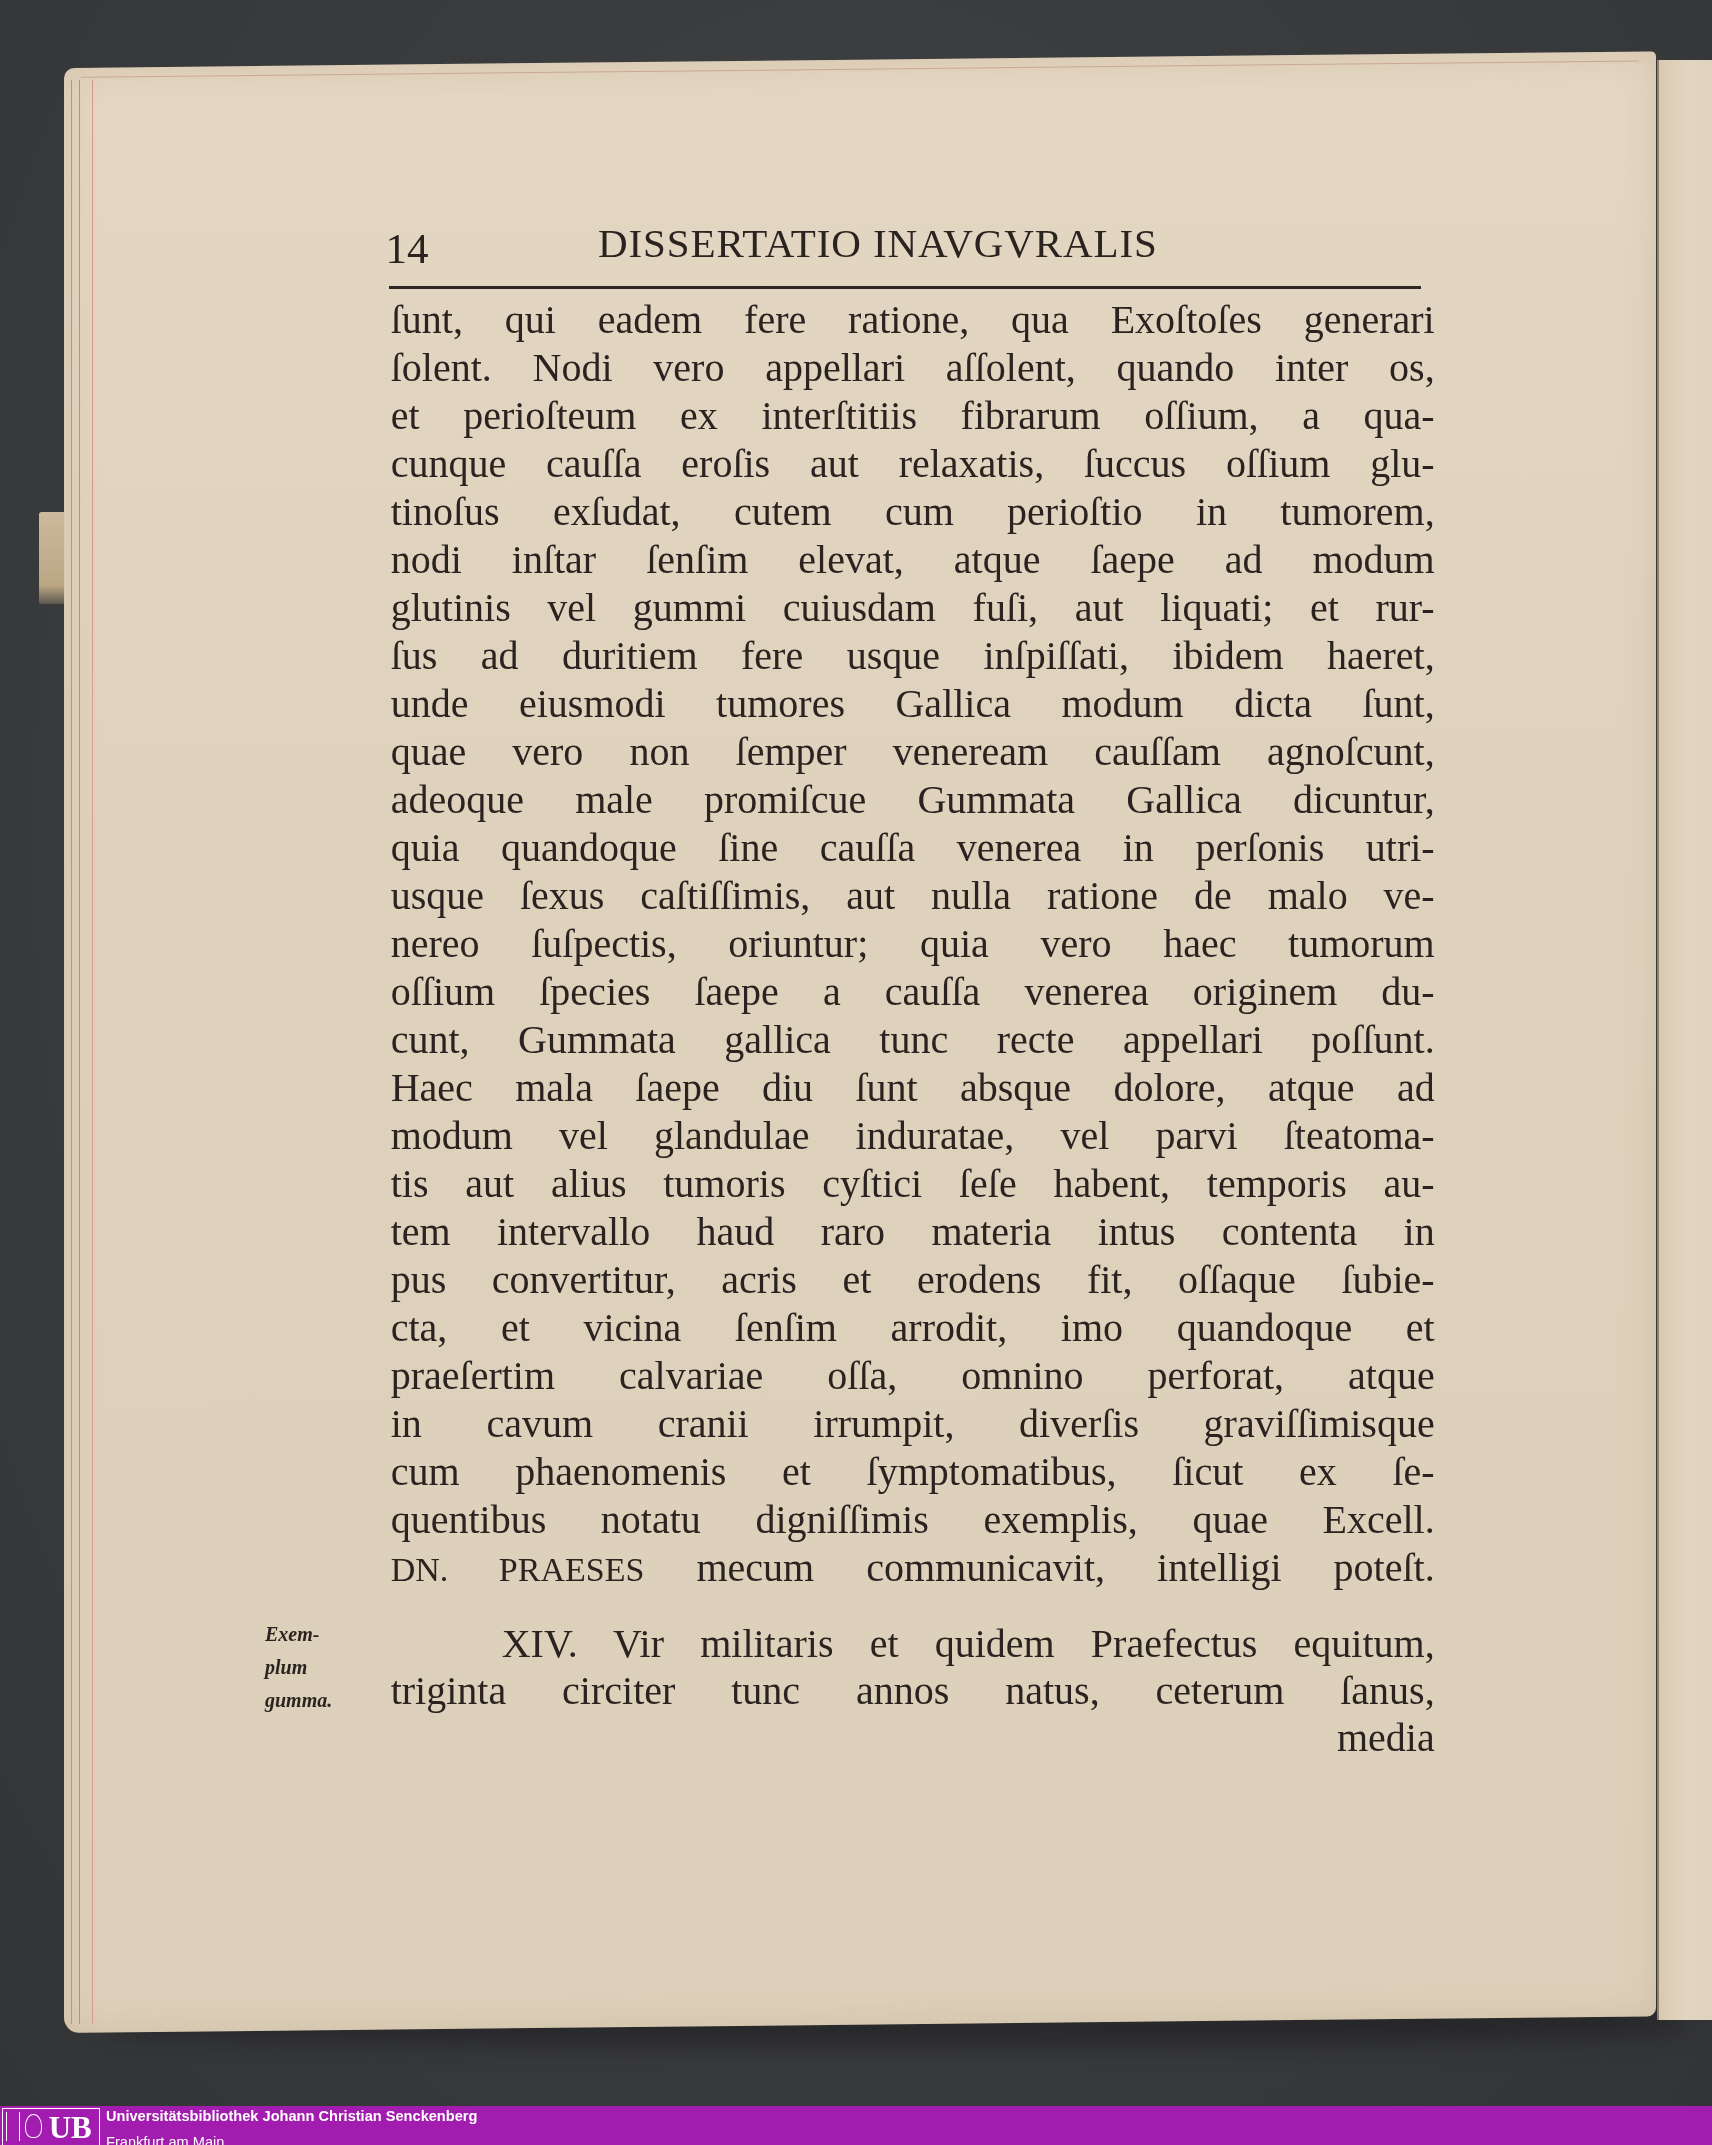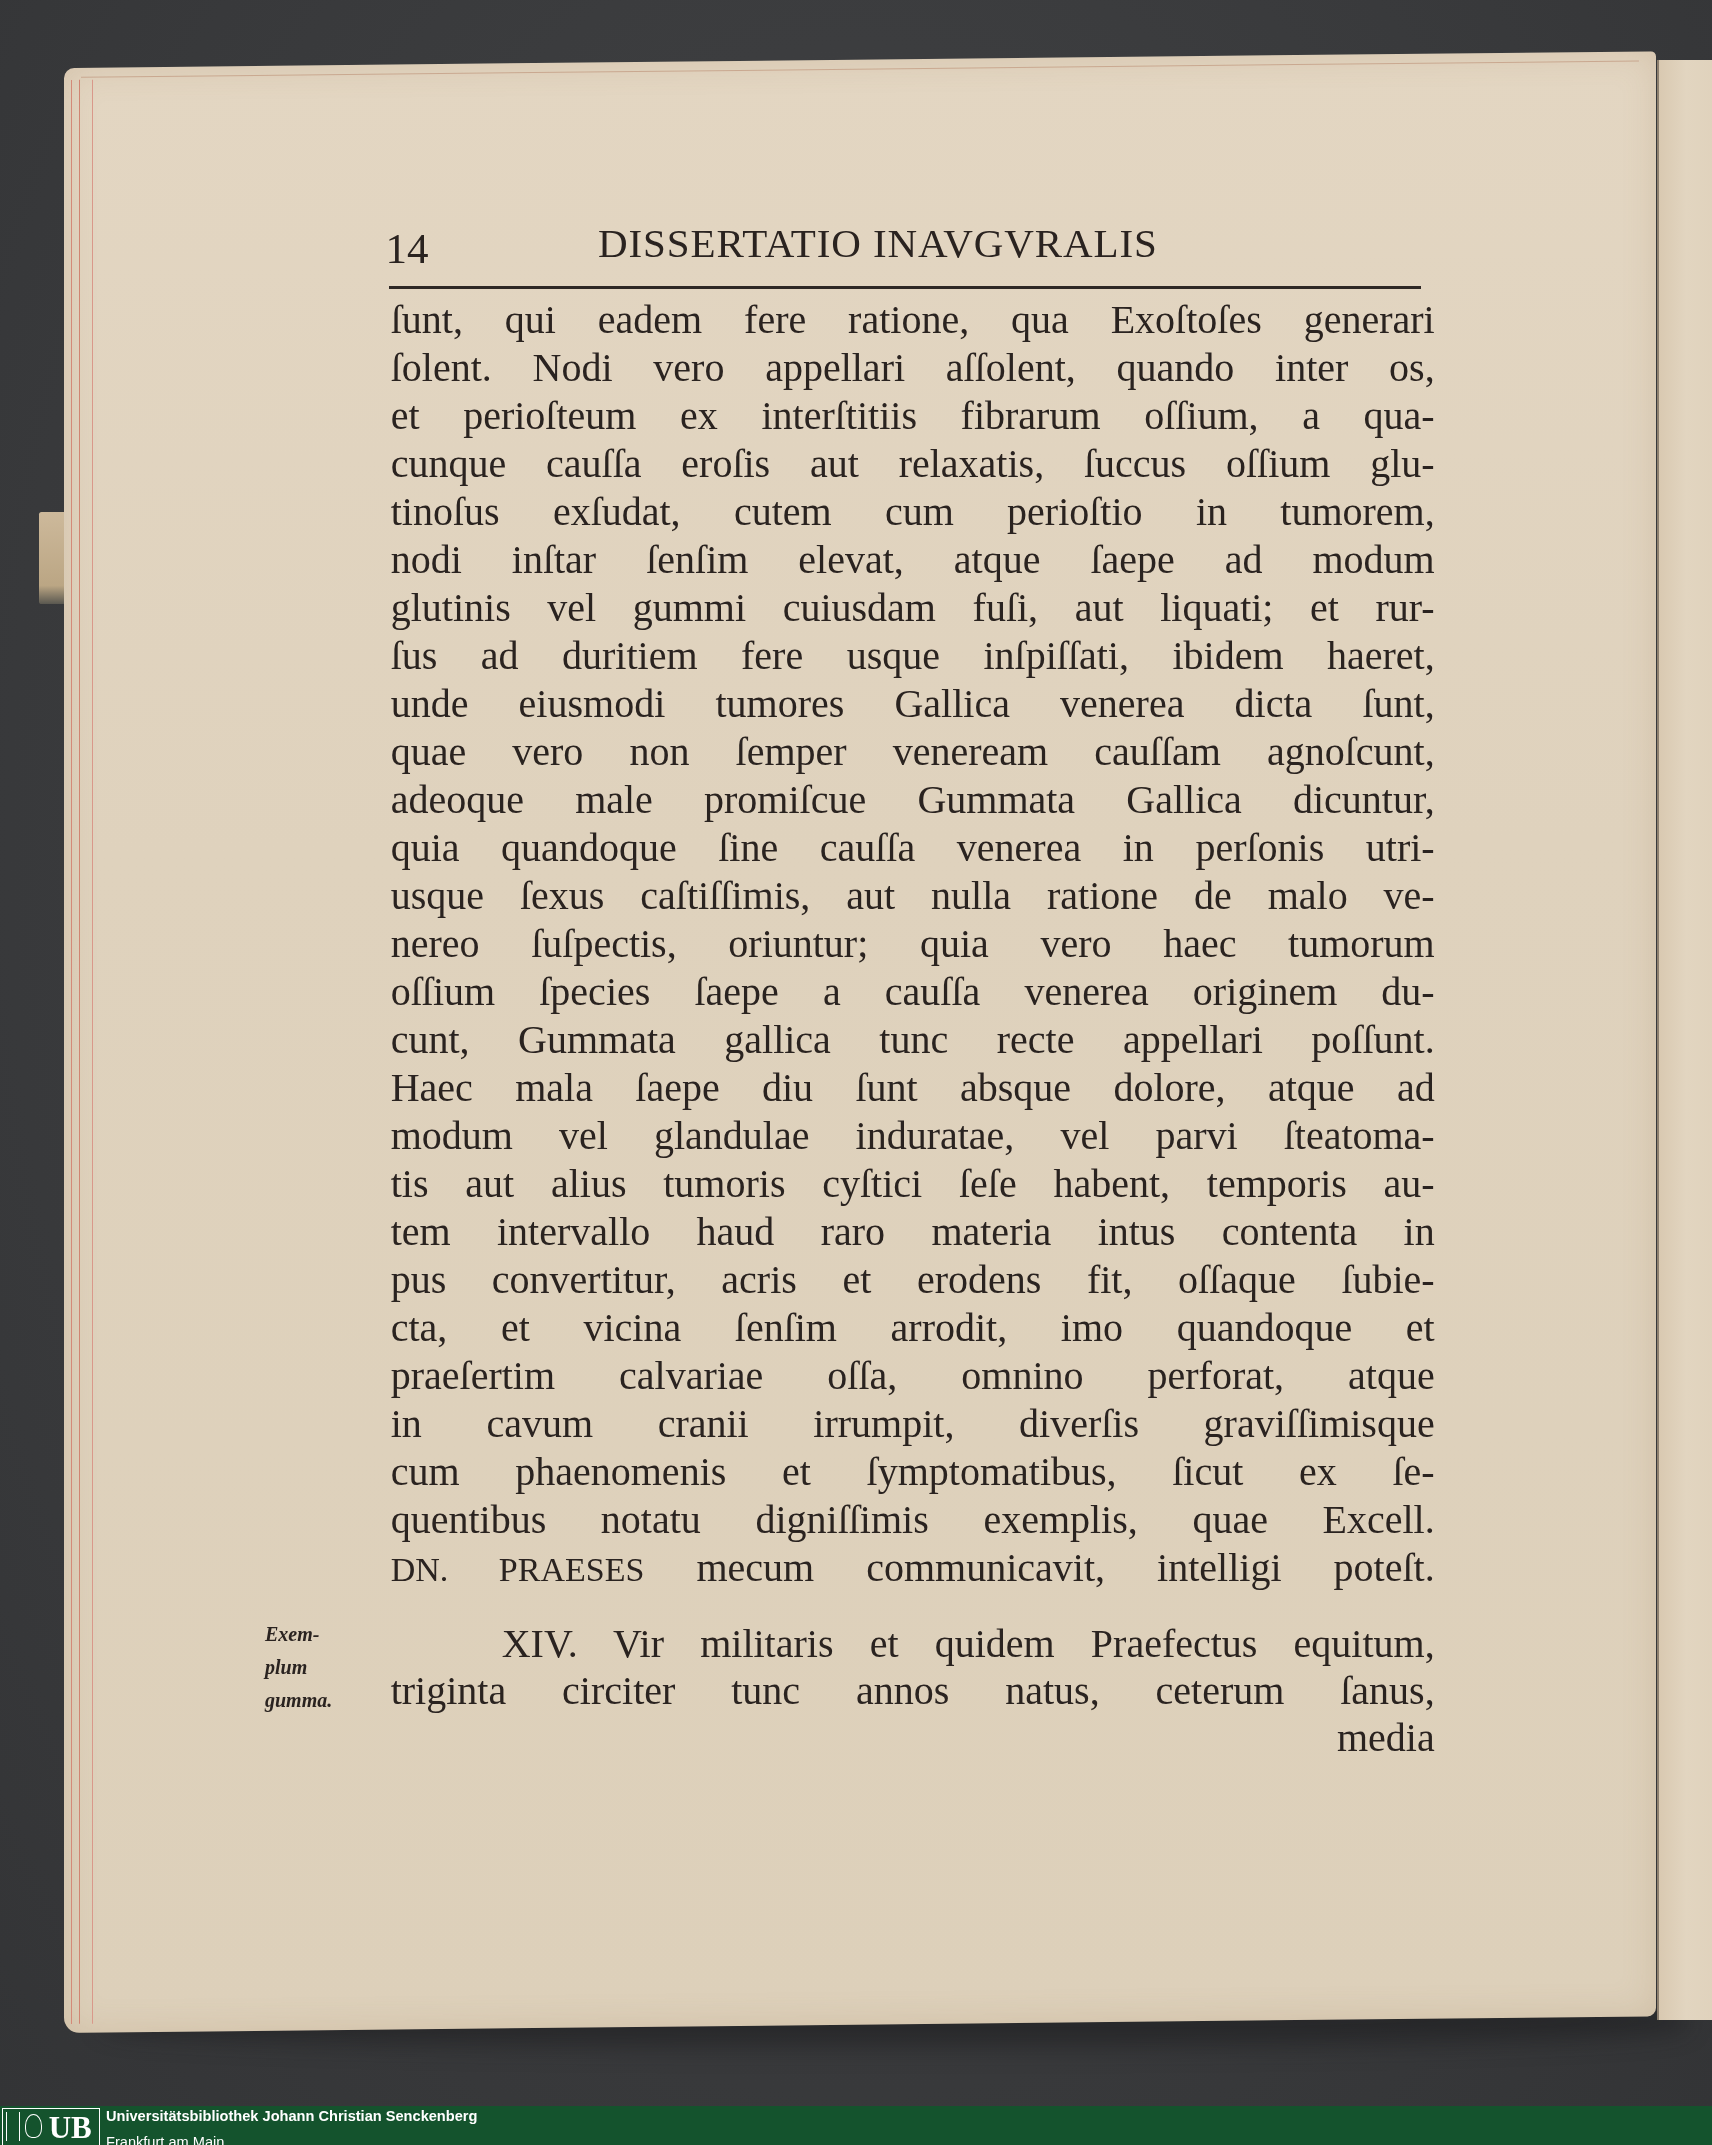--- a/index.html
+++ b/index.html
@@ -77,21 +77,21 @@
       font-size: 40px; line-height: 47px;
     }
     .indent { padding-left: 111px; }
     .marginal {
       position: absolute; left: 265px; top: 1618px; width: 120px;
       font-size: 20px; line-height: 33px; font-style: italic; color: #2a2320;
       font-weight: bold;
     }
     .footer {
       position: absolute; left: 0; top: 2106px; width: 1712px; height: 39px;
-      background: #14532d; color: #ffffff;
+      background: #a21caf; color: #ffffff;
       font-family: "Liberation Sans", "DejaVu Sans", sans-serif;
     }
     .footer-logo {
       position: absolute; left: 1.7px; top: 1.7px; width: 96px; height: 36px;
       border: 0.9px solid #ffffff;
     }
     .footer-logo-bars {
       position: absolute; left: 3.4px; top: 3.4px; width: 12px; height: 29px;
       border-left: 1.7px solid #fff; border-right: 1.7px solid #fff;
     }
@@ -128,21 +128,21 @@
 
   <div class="body-text" id="body-text">
       <span class="line"><span>ſunt, qui eadem fere ratione, qua Exoſtoſes generari</span></span>
       <span class="line"><span>ſolent. </span><span class="it">Nodi vero appellari aſſolent</span><span>, quando inter os,</span></span>
       <span class="line"><span>et perioſteum ex interſtitiis fibrarum oſſium, a qua-</span></span>
       <span class="line"><span>cunque cauſſa eroſis aut relaxatis, ſuccus oſſium glu-</span></span>
       <span class="line"><span>tinoſus exſudat, cutem cum perioſtio in tumorem,</span></span>
       <span class="line"><span class="it">nodi inſtar</span><span> ſenſim elevat, atque ſaepe ad modum</span></span>
       <span class="line"><span>glutinis vel gummi cuiusdam fuſi, aut liquati; et rur-</span></span>
       <span class="line"><span>ſus ad duritiem fere usque inſpiſſati, ibidem haeret,</span></span>
-      <span class="line"><span>unde eiusmodi tumores </span><span class="it">Gallica</span><span> venerea dicta ſunt,</span></span>
+      <span class="line"><span>unde eiusmodi tumores </span><span class="it">Gallica</span><span> modum dicta ſunt,</span></span>
       <span class="line"><span>quae vero non ſemper veneream cauſſam agnoſcunt,</span></span>
       <span class="line"><span>adeoque male promiſcue </span><span class="it">Gummata Gallica</span><span> dicuntur,</span></span>
       <span class="line"><span>quia quandoque ſine cauſſa venerea in perſonis utri-</span></span>
       <span class="line"><span>usque ſexus caſtiſſimis, aut nulla ratione de malo ve-</span></span>
       <span class="line"><span>nereo ſuſpectis, oriuntur; quia vero haec tumorum</span></span>
       <span class="line"><span>oſſium ſpecies ſaepe a cauſſa venerea originem du-</span></span>
       <span class="line"><span>cunt, </span><span class="it">Gummata gallica</span><span> tunc recte appellari poſſunt.</span></span>
       <span class="line"><span>Haec mala ſaepe diu ſunt absque dolore, atque ad</span></span>
       <span class="line"><span>modum vel glandulae induratae, vel parvi ſteatoma-</span></span>
       <span class="line"><span>tis aut alius tumoris cyſtici ſeſe habent, temporis au-</span></span>

